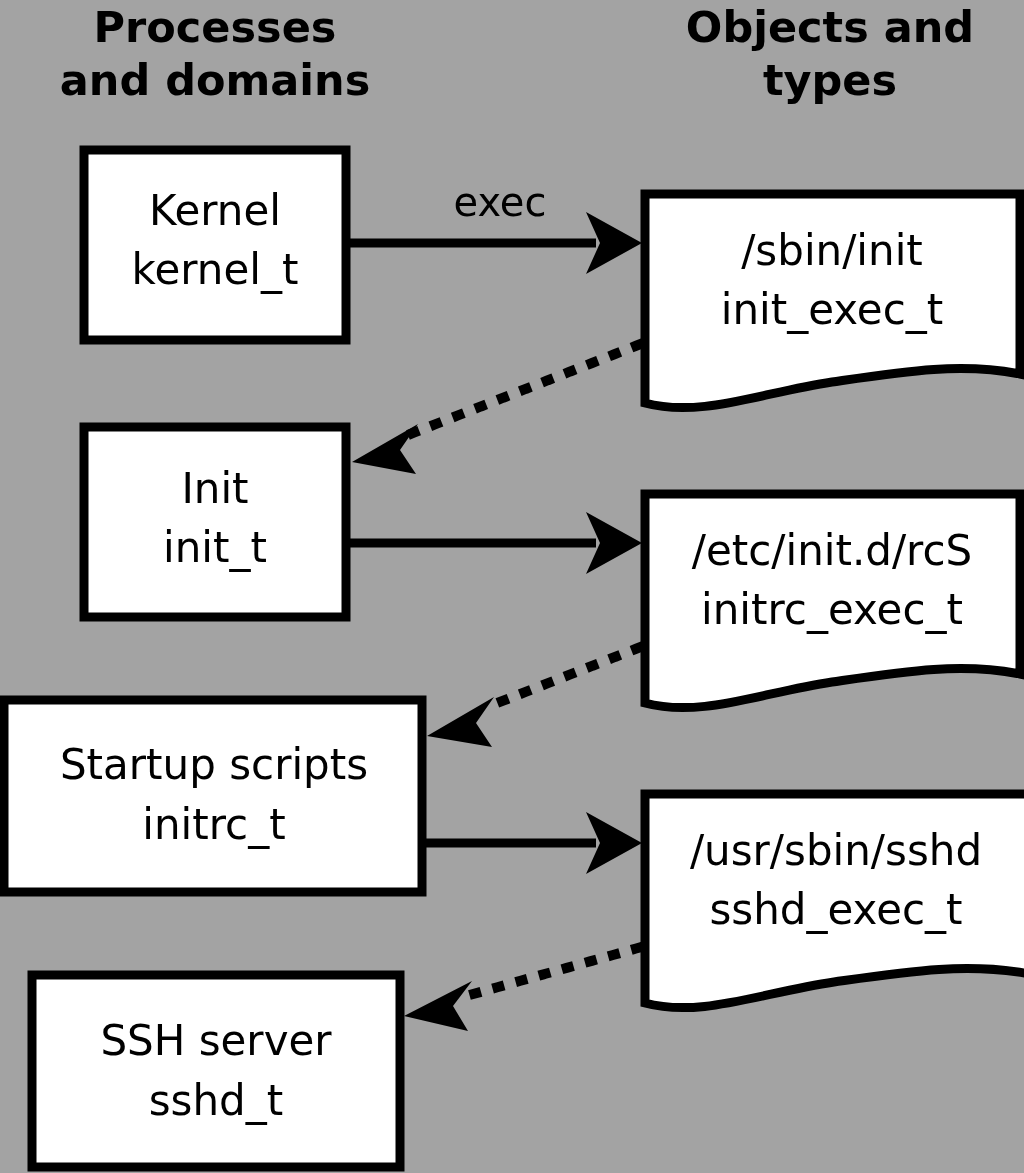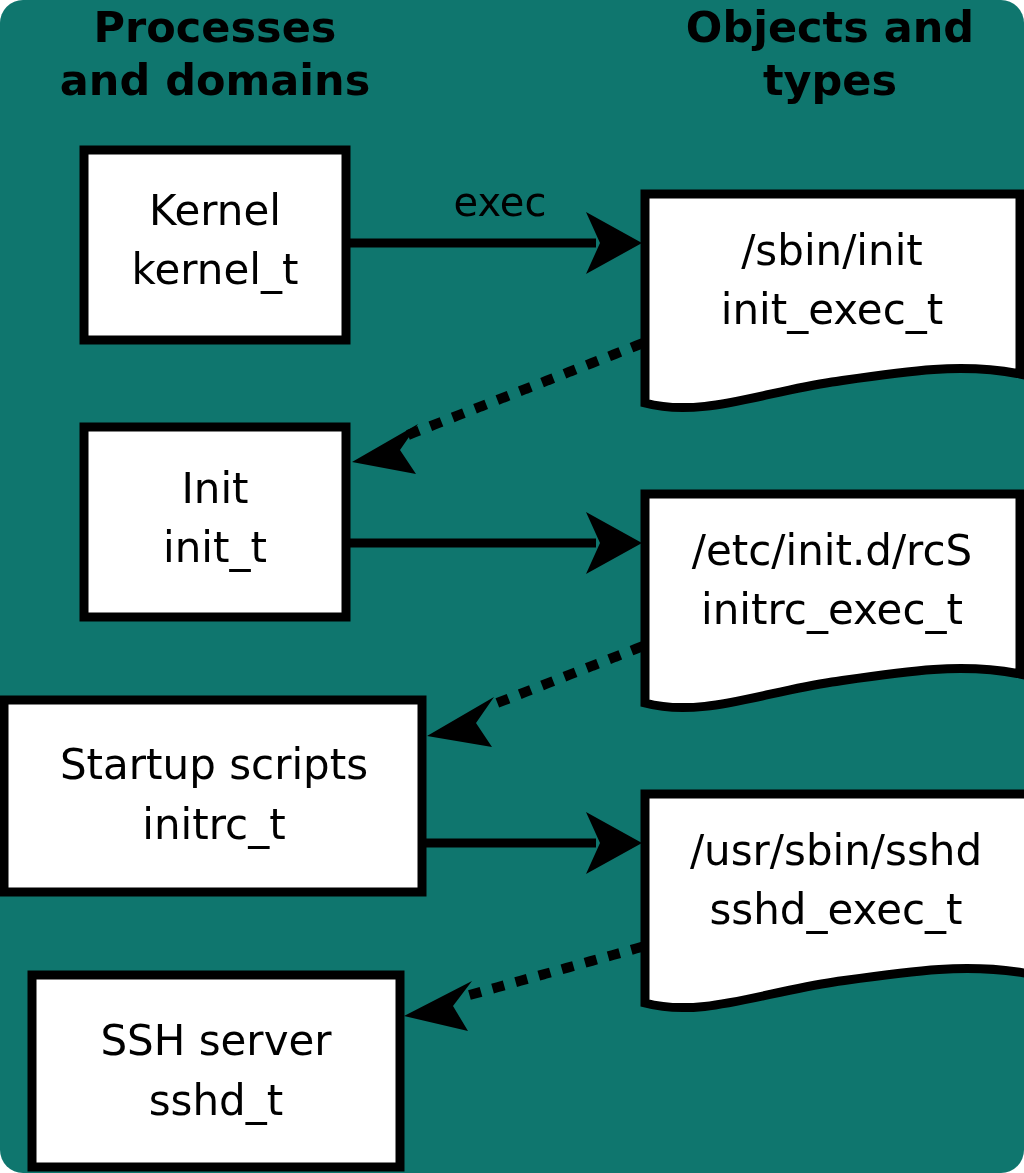--- a/index.html
+++ b/index.html
@@ -10,22 +10,21 @@
   body {
     width: 1024px;
     height: 1173px;
     overflow: hidden;
     font-family: "DejaVu Sans", sans-serif;
   }
   #diagram-root {
     position: relative;
     width: 1024px;
     height: 1173px;
-    background: #0f766e;
-    border-radius: 23px;
+    background: #a3a3a3;
   }
   svg#diagram {
     display: block;
     width: 1024px;
     height: 1173px;
   }
   .col-header {
     font-family: "DejaVu Sans", sans-serif;
     font-weight: bold;
     font-size: 43px;

